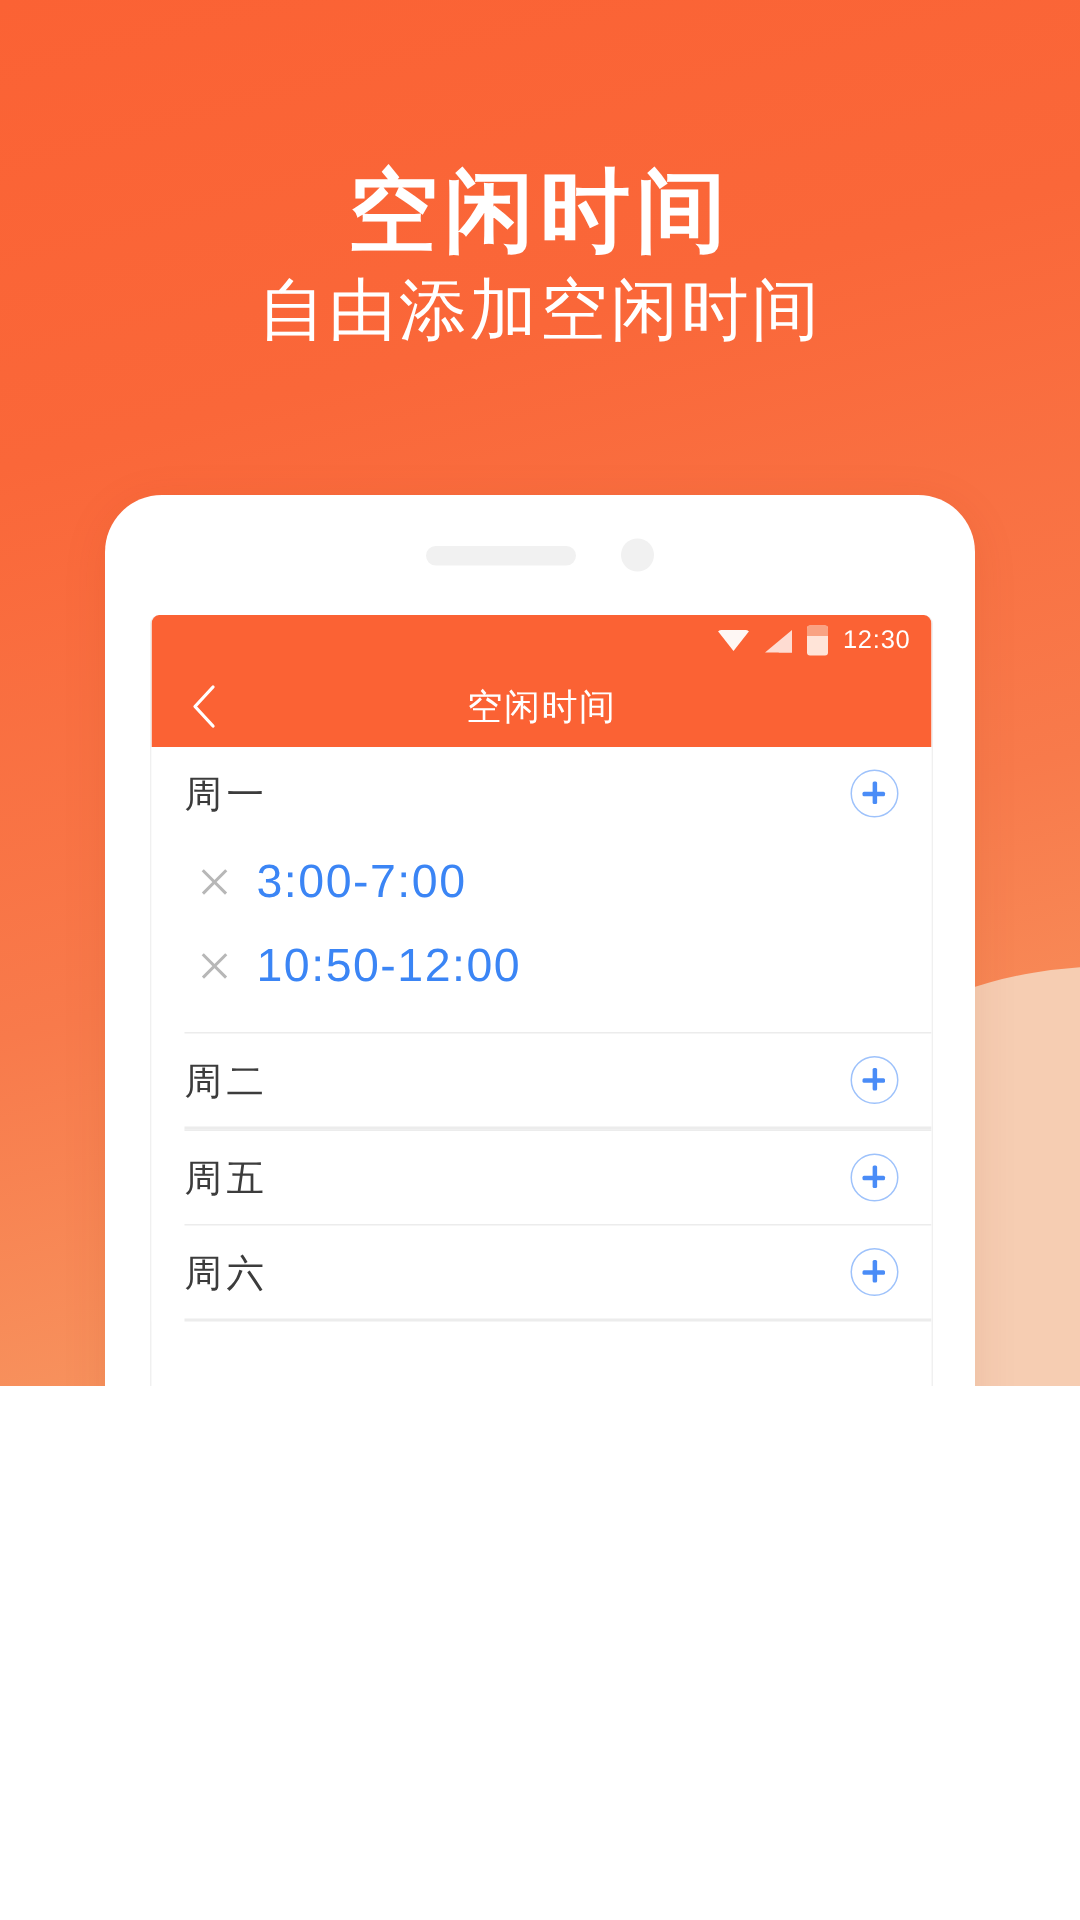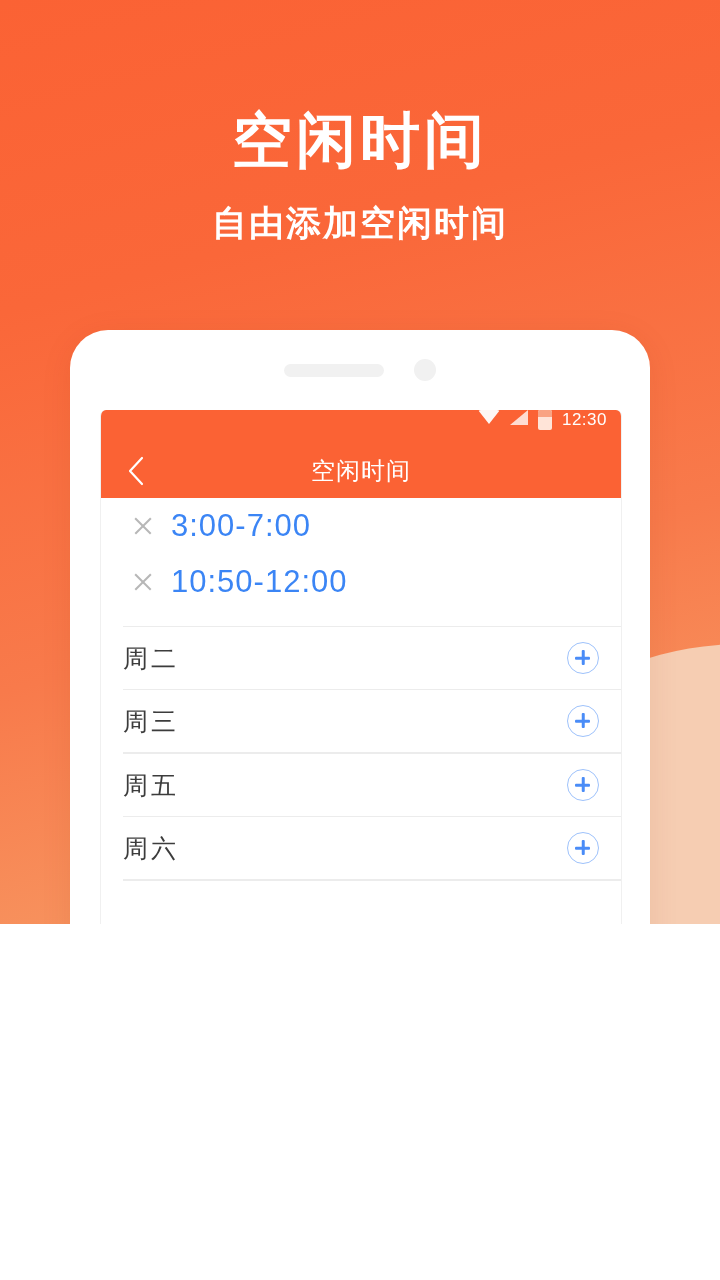--- a/index.html
+++ b/index.html
@@ -44,25 +44,25 @@
     color: #ffffff;
   }
   .promo-title {
     font-size: 60px;
     line-height: 74px;
     font-weight: bold;
     letter-spacing: 4px;
     margin: 0;
   }
   .promo-sub {
-    font-size: 35px;
+    font-size: 45px;
     line-height: 50px;
-    font-weight: bold;
+    font-weight: normal;
     letter-spacing: 2px;
-    margin: 20px 0 0 0;
+    margin: 4px 0 0 0;
   }
 
   
   .phone {
     position: absolute;
     left: 70px;
     top: 330px;
     width: 580px;
     height: 960px;
     background: #ffffff;
@@ -105,20 +105,21 @@
 
   
   .appbar {
     background: #fb6234;
     height: 88px;
     position: relative;
   }
   .statusbar {
     height: 34px;
     display: flex;
+    align-items: center;
     justify-content: flex-end;
     padding-right: 14px;
     gap: 10px;
     box-sizing: border-box;
   }
   .ico-wifi {
     width: 0; height: 0;
     border-left: 11px solid transparent;
     border-right: 11px solid transparent;
     border-top: 14px solid #ffffff;
@@ -315,45 +316,43 @@
             <svg width="18" height="30" viewBox="0 0 18 30">
               <path d="M15 2 L3 15 L15 28" fill="none" stroke="#ffffff" stroke-width="2.2" stroke-linecap="round" stroke-linejoin="round"></path>
             </svg>
           </div>
           <div class="appbar-title">空闲时间</div>
         </div>
       </div>
 
       <div class="day-list" id="day-list">
           <div class="day-block">
+            <div class="day-head">
+              <span class="day-label">周一</span>
+              <div class="plus-btn"></div>
+            </div>
             <div class="slots">
               <div class="slot-row">
                 <div class="del-x"></div>
                 <span class="slot-time">3:00-7:00</span>
               </div>
               <div class="slot-row">
                 <div class="del-x"></div>
                 <span class="slot-time">10:50-12:00</span>
               </div>
             </div>
           </div>
           <div class="divider"></div>
           <div class="day-block">
             <div class="day-head">
               <span class="day-label">周二</span>
               <div class="plus-btn"></div>
             </div>
           </div>
           <div class="divider"></div>
-          <div class="day-block">
-            <div class="day-head">
-              <span class="day-label">周三</span>
-              <div class="plus-btn"></div>
-            </div>
-          </div>
           <div class="divider"></div>
           <div class="divider"></div>
           <div class="day-block">
             <div class="day-head">
               <span class="day-label">周五</span>
               <div class="plus-btn"></div>
             </div>
           </div>
           <div class="divider"></div>
           <div class="day-block">

